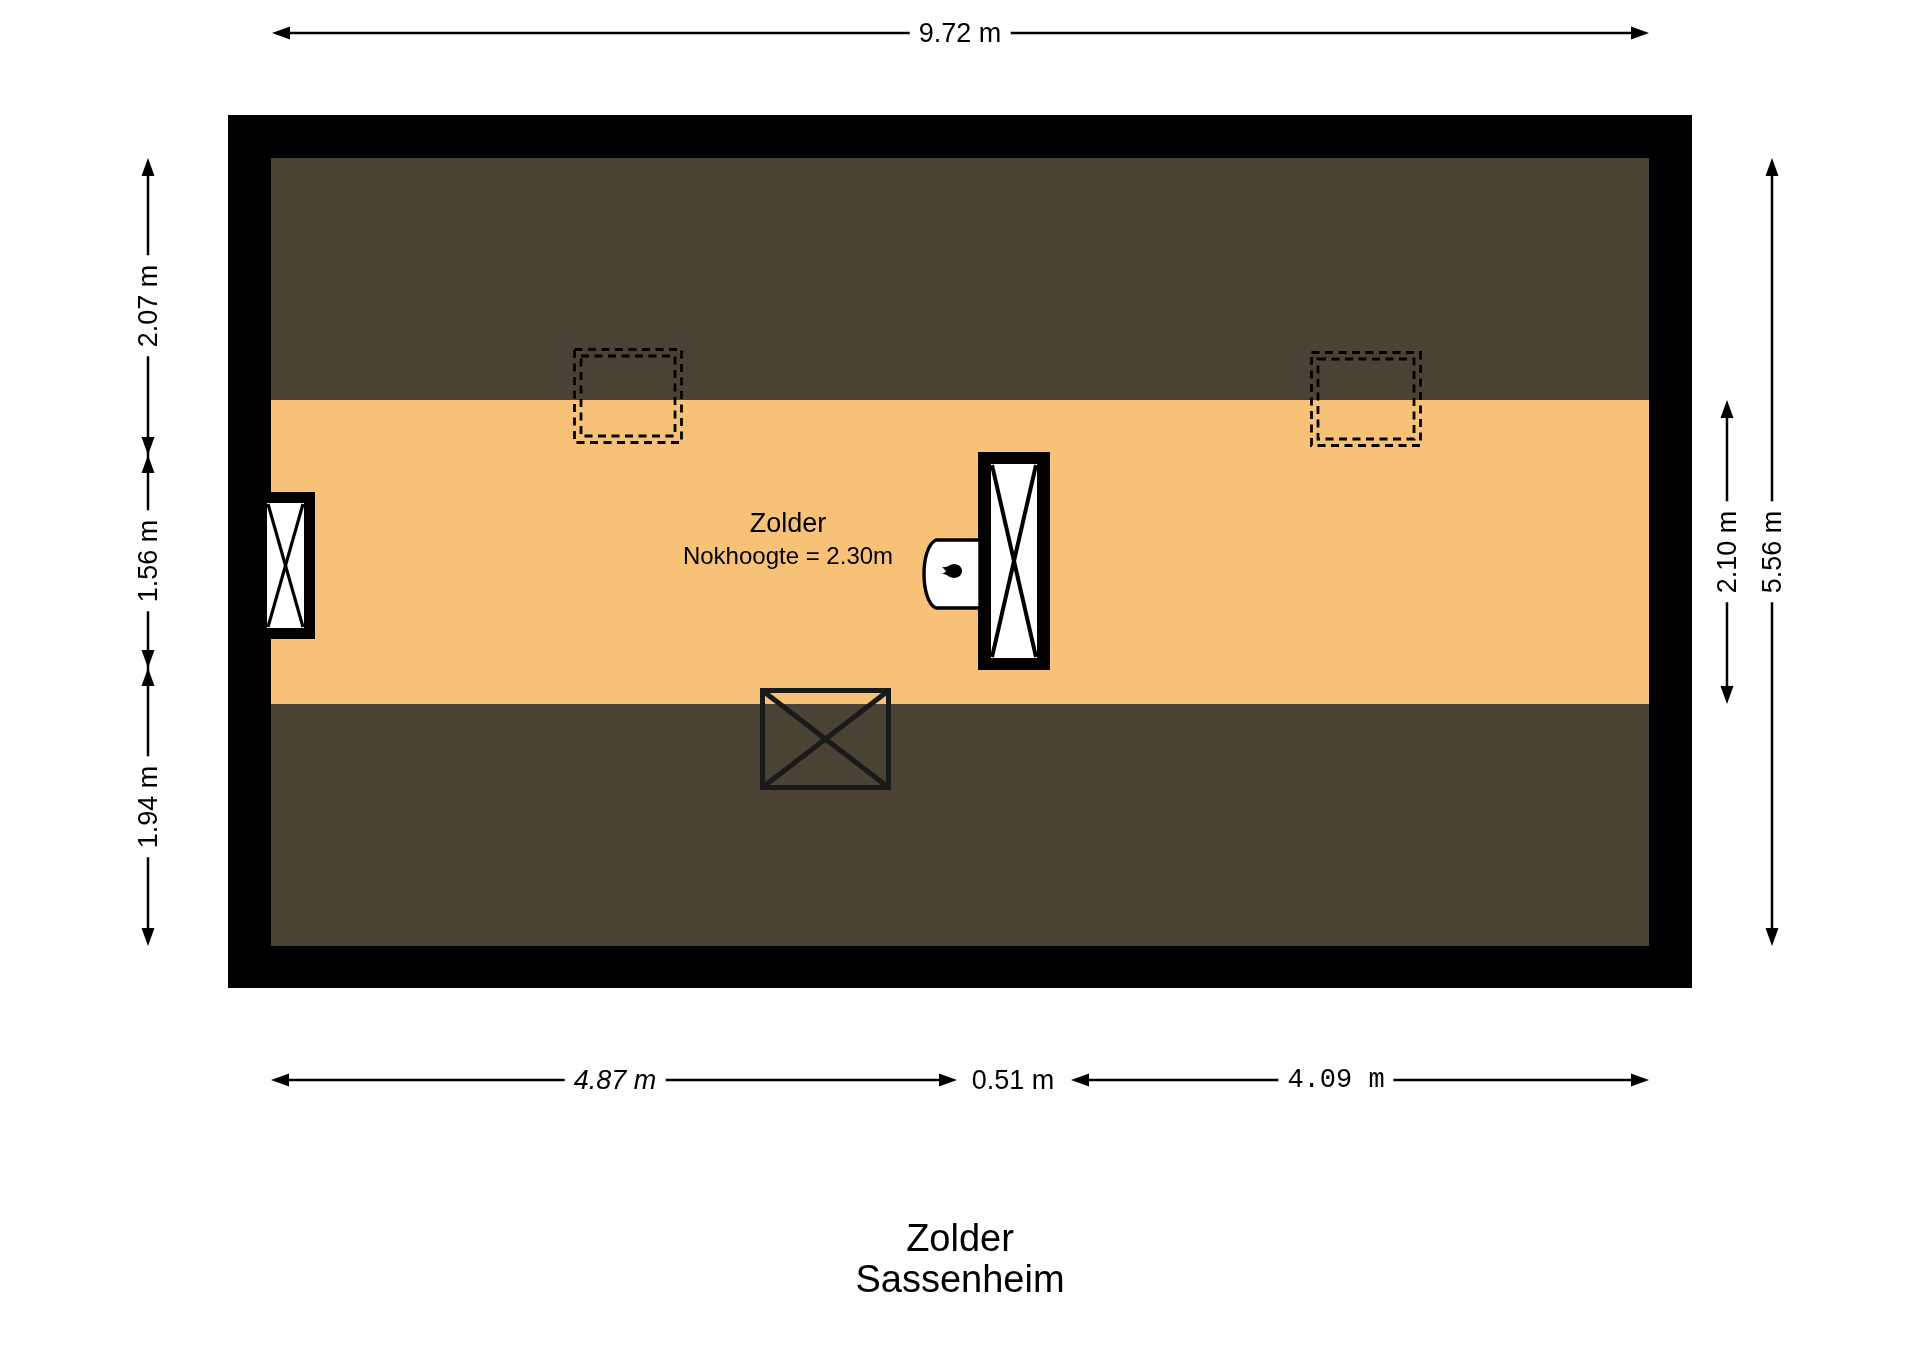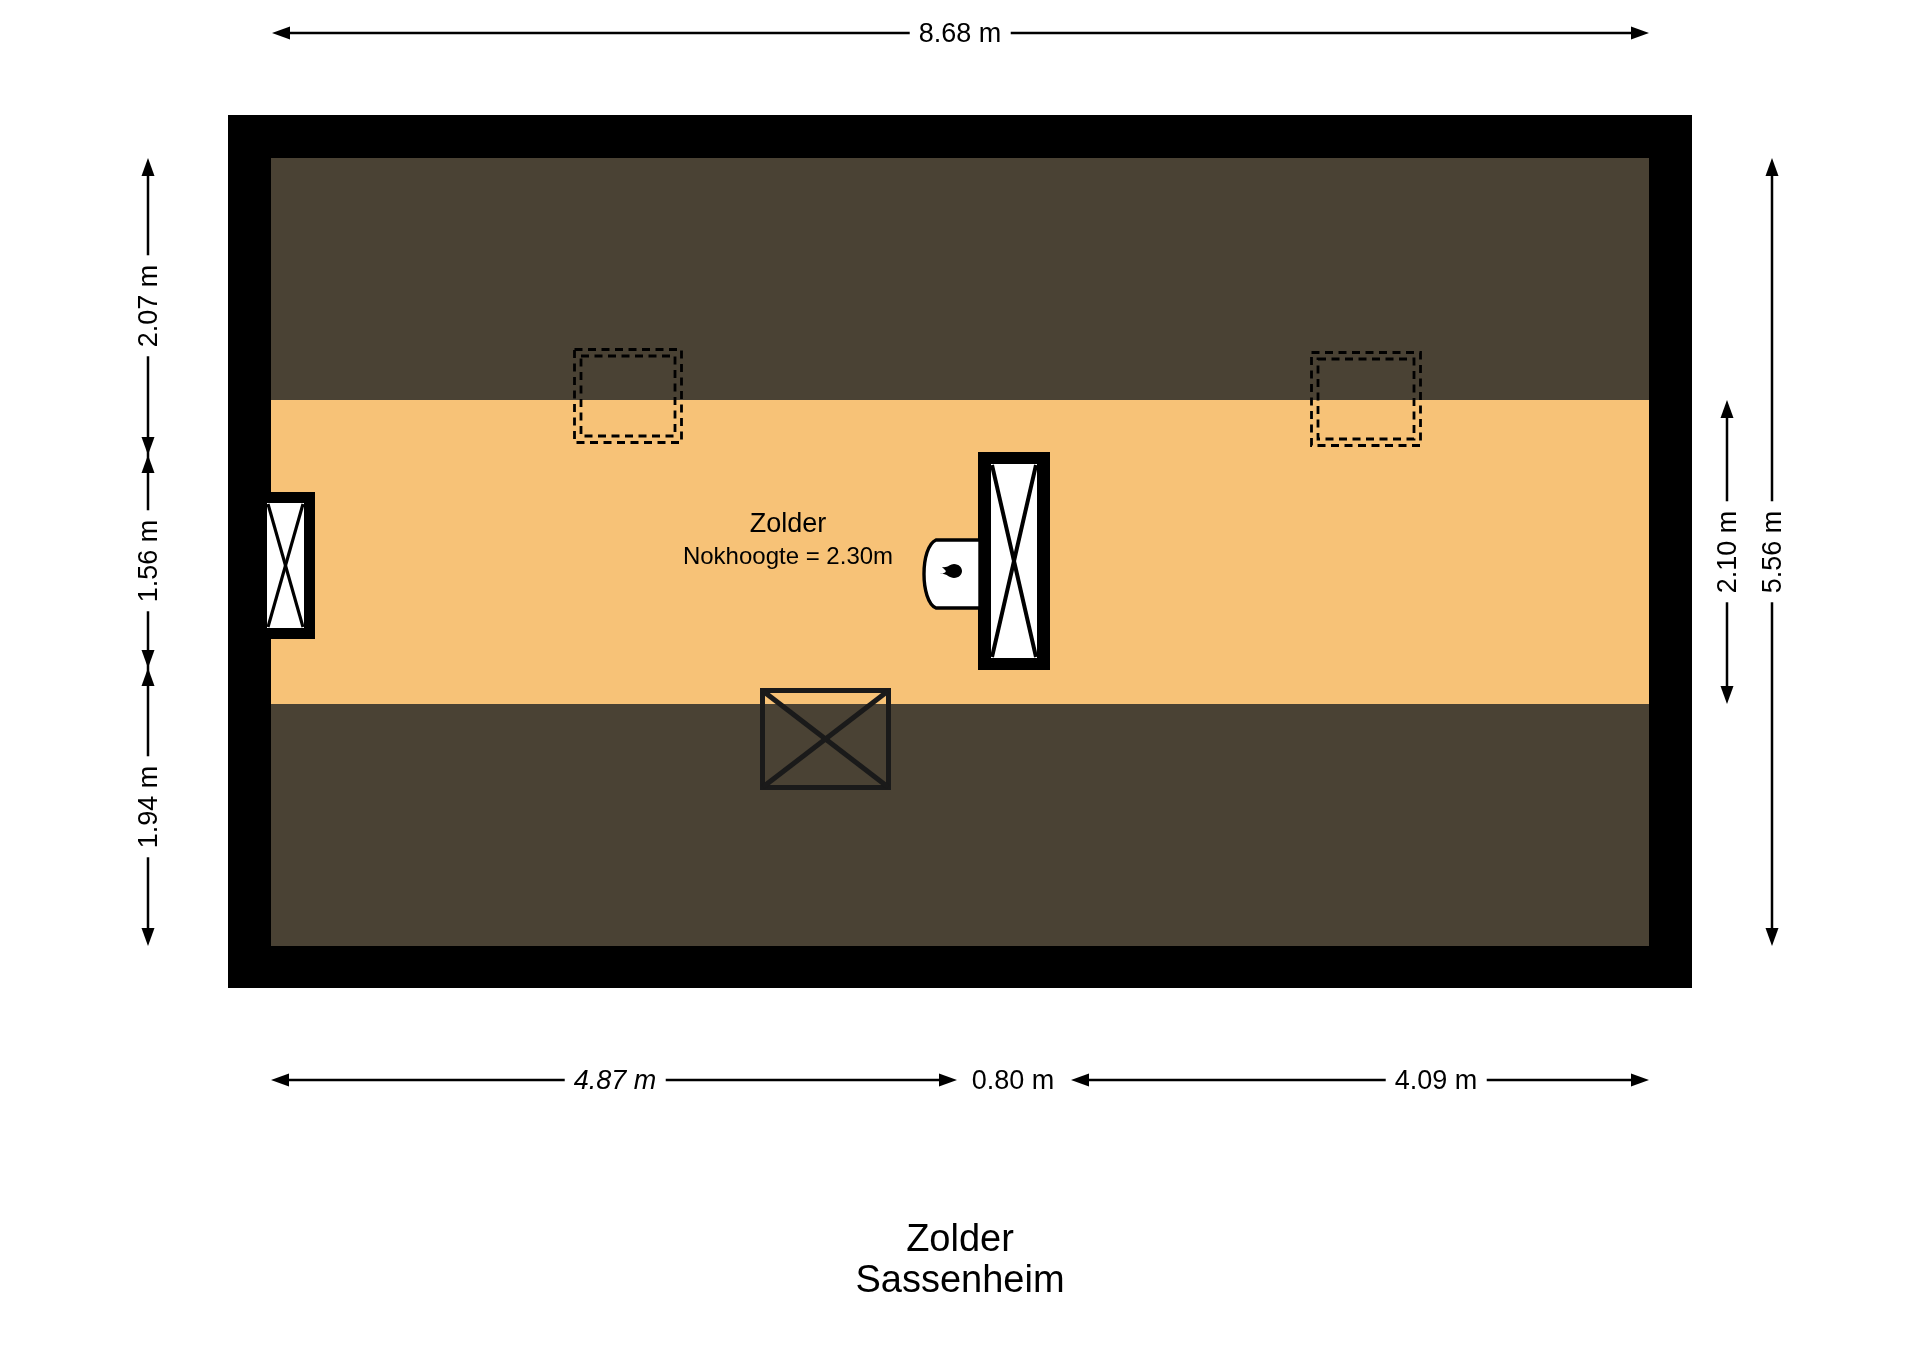--- a/index.html
+++ b/index.html
@@ -124,32 +124,32 @@
       <polygon points="957,1080 939,1073.5 939,1086.5"></polygon>
     </g>
 
     <g>
       <line x1="1089" y1="1080" x2="1631" y2="1080"></line>
       <polygon points="1071,1080 1089,1073.5 1089,1086.5"></polygon>
       <polygon points="1649,1080 1631,1073.5 1631,1086.5"></polygon>
     </g>
   </svg>
 
-  <span class="dim-label" style="left:960px;top:33px;">8.68 m</span>
+  <span class="dim-label" style="left:960px;top:33px;">9.72 m</span>
 
   <span class="dim-label vert" style="left:148px;top:306px;">2.07 m</span>
   <span class="dim-label vert" style="left:148px;top:561px;">1.56 m</span>
   <span class="dim-label vert" style="left:148px;top:807px;">1.94 m</span>
 
   <span class="dim-label vert" style="left:1727px;top:552px;">2.10 m</span>
   <span class="dim-label vert" style="left:1772px;top:552px;">5.56 m</span>
 
   <span class="dim-label" style="left:615px;top:1080px;font-style:italic;">4.87 m</span>
-  <span class="dim-label" style="left:1013px;top:1080px;">0.80 m</span>
-  <span class="dim-label" style="left:1436px;top:1080px;">4.09 m</span>
+  <span class="dim-label" style="left:1013px;top:1080px;">0.51 m</span>
+  <span class="dim-label" style="left:1336px;top:1080px;font-family:Liberation Mono, monospace;">4.09 m</span>
 
   <span class="room-label" style="left:788px;top:523px;font-size:27px;">Zolder</span>
   <span class="room-label" style="left:788px;top:556px;font-size:24px;">Nokhoogte = 2.30m</span>
 
   <div class="footer">
     <div>Zolder</div>
     <div>Sassenheim</div>
   </div>
 
 </div>

